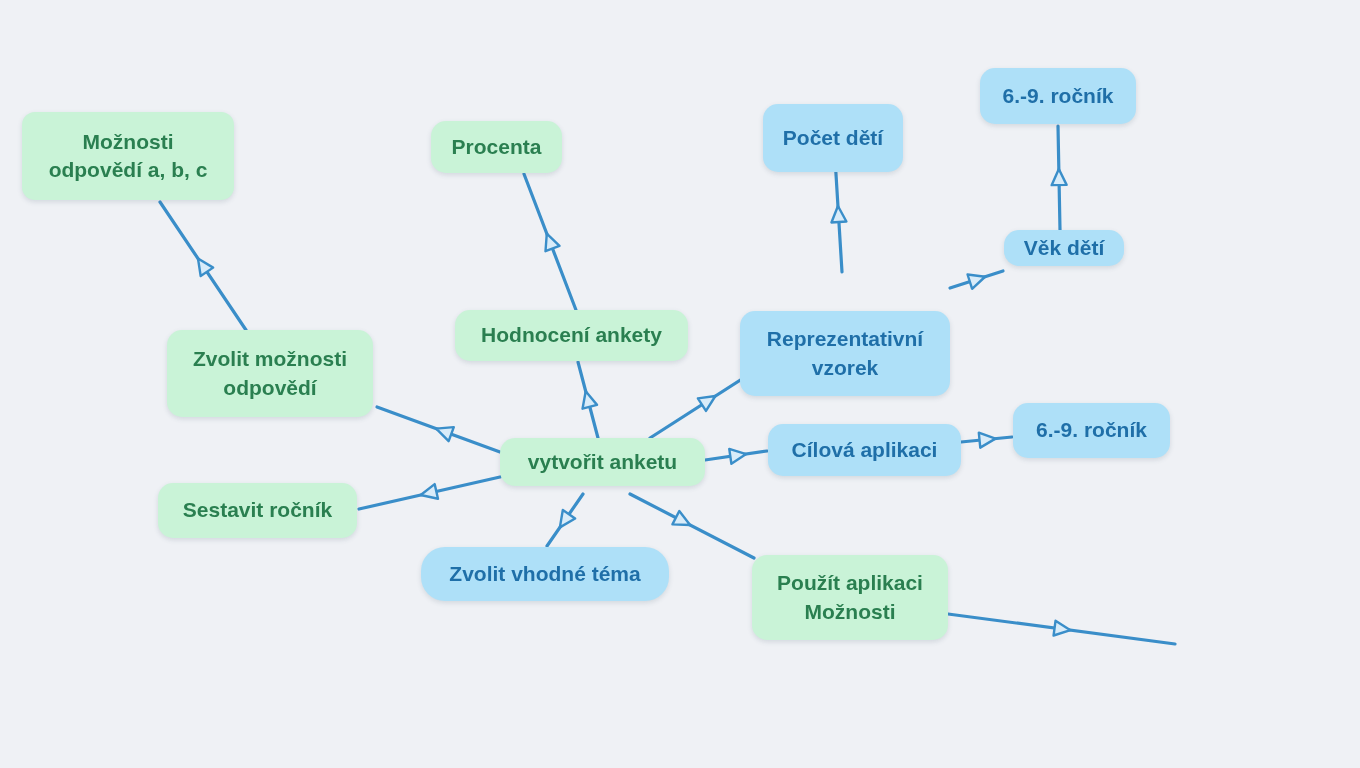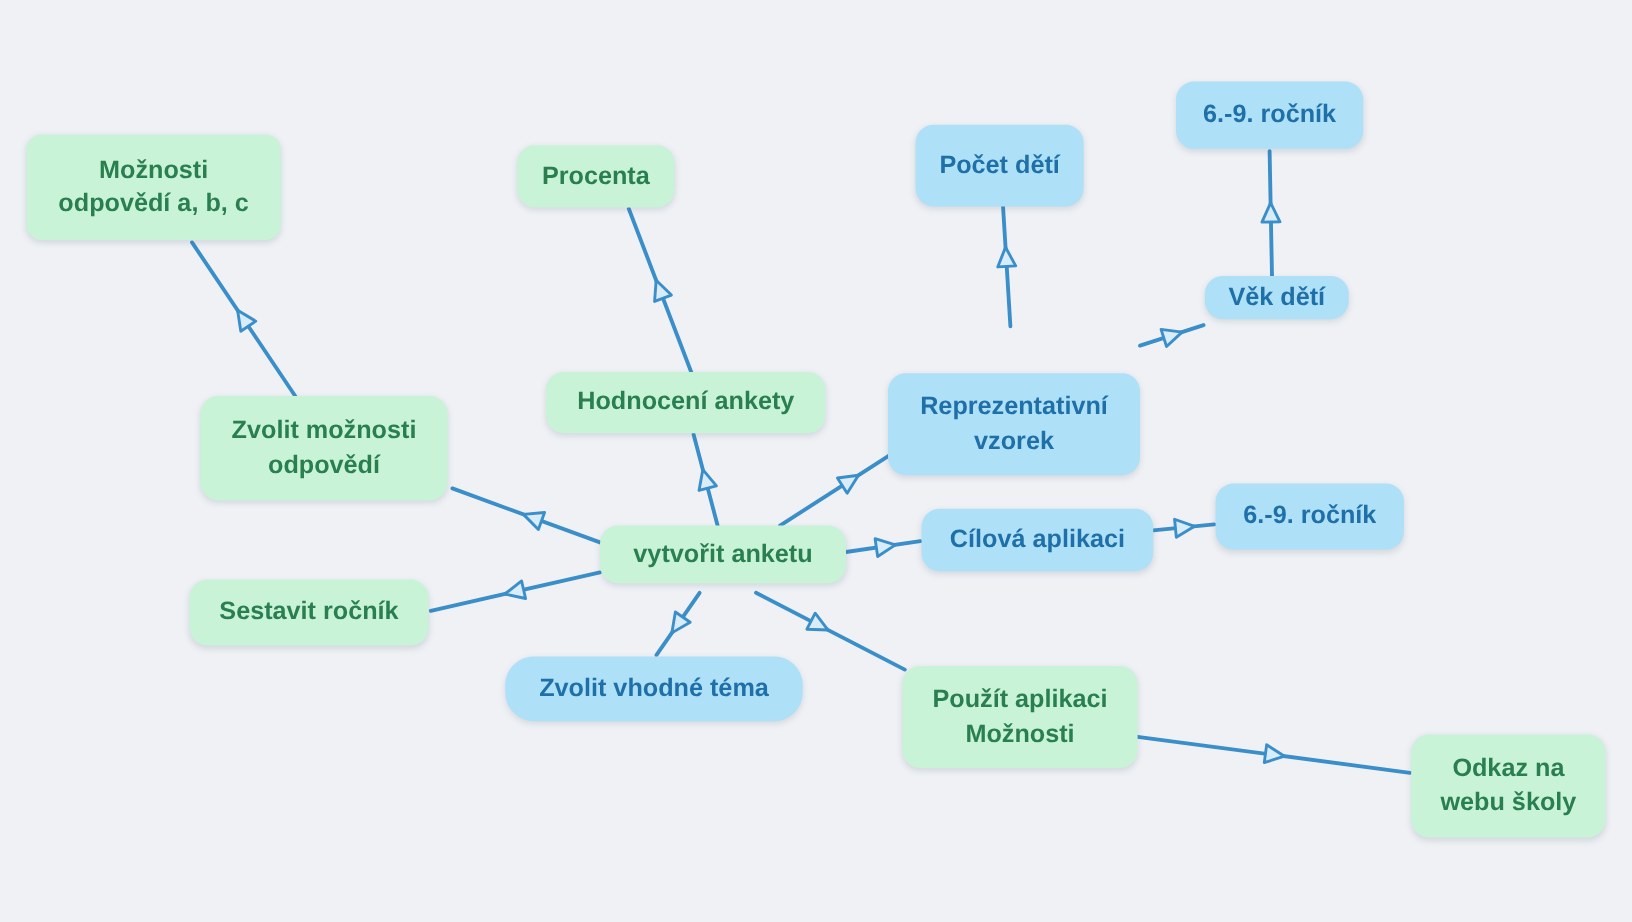--- a/index.html
+++ b/index.html
@@ -129,18 +129,14 @@
       <div class="node green" title="Sestavit otázky" style="left: 158px; top: 483px; width: 199px; height: 55px;">
         <span>Sestavit ročník</span>
       </div>
       <div class="node blue" title="Zvolit vhodné téma" style="left: 421px; top: 547px; width: 248px; height: 54px; border-radius: 24px;">
         <span>Zvolit vhodné téma</span>
       </div>
       <div class="node green" title="Použít aplikaci Formuláře" style="left: 752px; top: 555px; width: 196px; height: 85px;">
         <span>Použít aplikaci</span>
         <span>Možnosti</span>
       </div>
-      <div class="node green" title="Odkaz na webu školy" style="left: 1176px; top: 612px; width: 162px; height: 86px;">
-        <span>Odkaz na</span>
-        <span>webu školy</span>
-      </div>
     </div>
 </div>
 
 </body></html>

